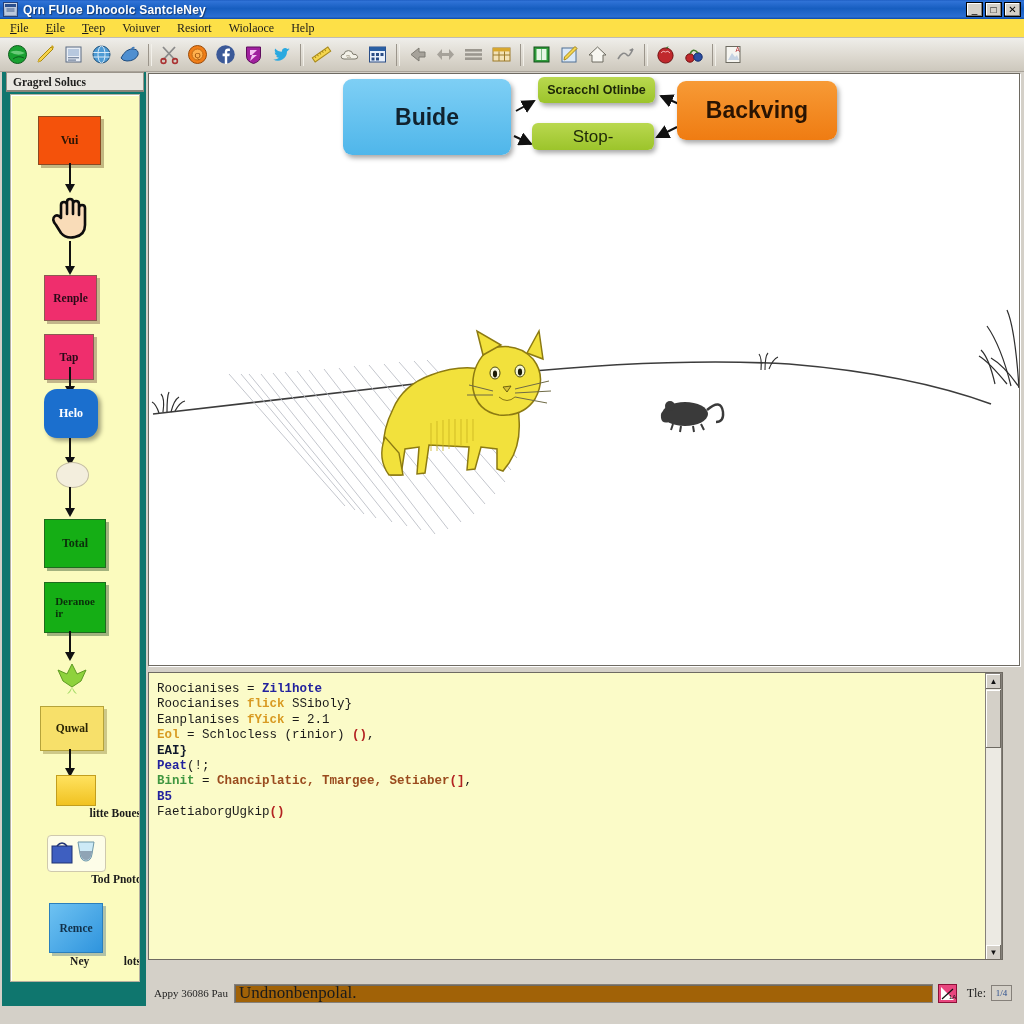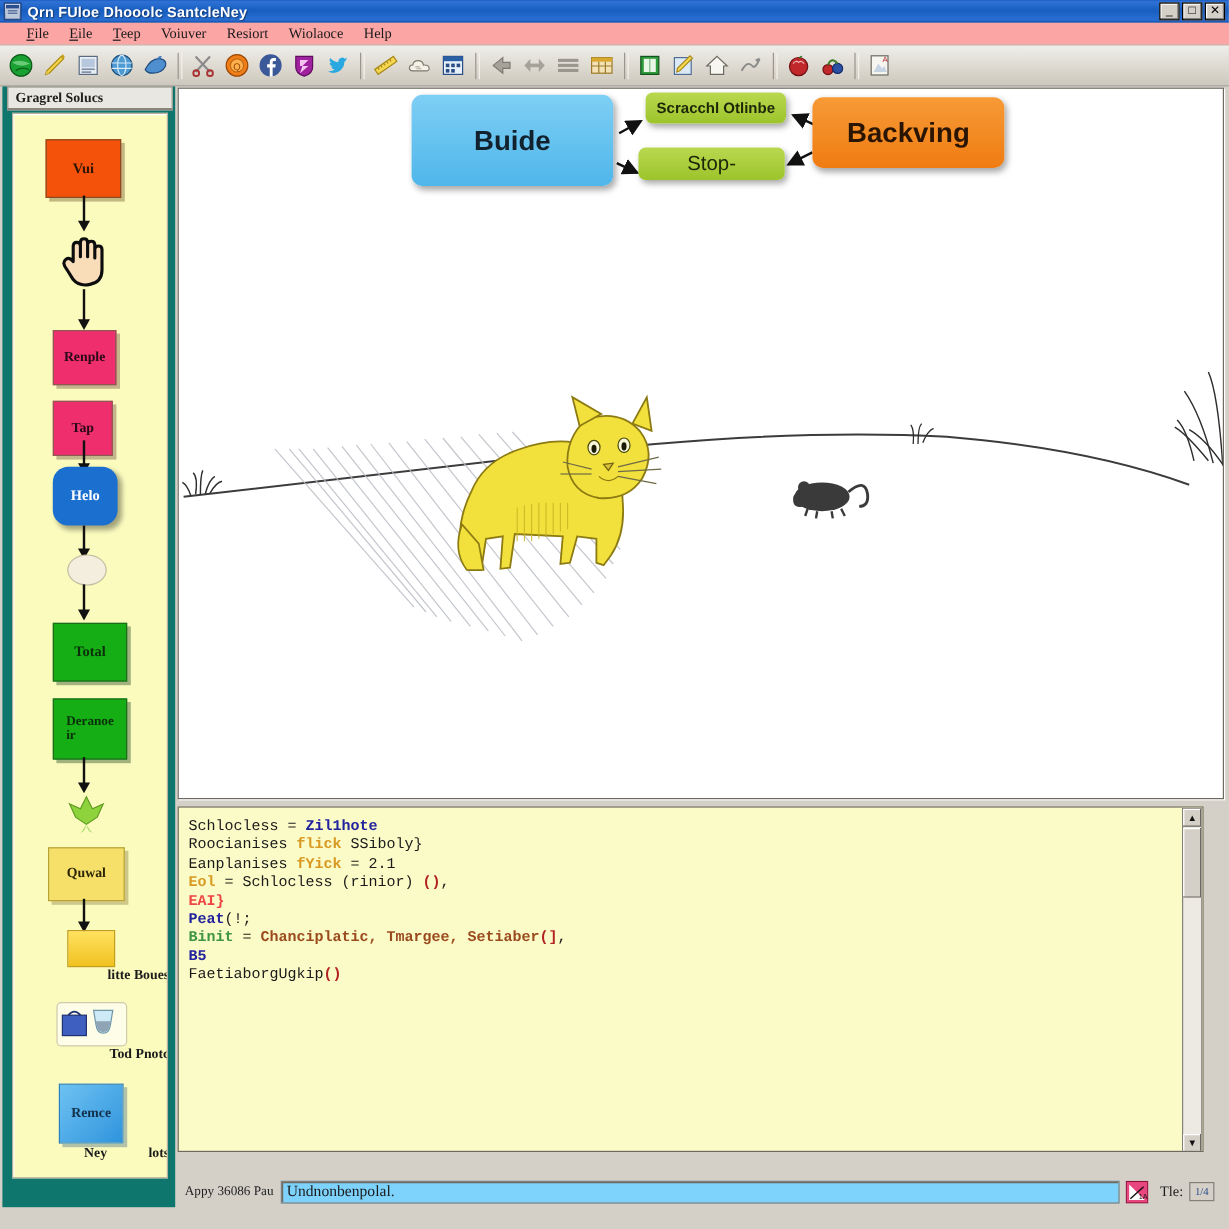--- a/index.html
+++ b/index.html
@@ -36,21 +36,21 @@
     border:1px solid #000;box-sizing:border-box;
     display:flex;align-items:center;justify-content:center;
     font-size:10px;color:#000;font-family:"Liberation Sans",sans-serif;
     box-shadow:inset -1px -1px 0 #808080, inset 1px 1px 0 #fff;
     line-height:1;
   }
 
   
   #menubar{
     position:absolute;left:0;top:19px;width:1024px;height:19px;
-    background:#fca5a5;display:flex;align-items:center;padding-left:22px;
+    background:#fde047;display:flex;align-items:center;padding-left:10px;
     box-sizing:border-box;border-bottom:1px solid #c0bcb4;
   }
   #menubar .mi{
     font-size:12px;color:#1b1b1b;margin-right:17px;white-space:nowrap;
     font-family:"Liberation Serif",serif;
   }
   #menubar .mi span.u{text-decoration:underline;}
 
   
   #toolbar{
@@ -118,45 +118,45 @@
   #code{
     position:absolute;left:0;top:0;width:855px;height:288px;
     background:#fbfbc8;border:1px solid #6e6a62;box-sizing:border-box;
     padding:9px 0 0 8px;overflow:hidden;
   }
   .cl{font-family:"Liberation Mono",monospace;font-size:12.5px;
       line-height:15.4px;white-space:pre;color:#1a1a1a;}
   .kw-blue{color:#22229e;font-weight:bold;}
   .kw-org{color:#d89a22;font-weight:bold;}
   .kw-red{color:#b32222;font-weight:bold;}
-  .kw-grn{color:#ef4444;font-weight:bold;}
+  .kw-grn{color:#0f172a;font-weight:bold;}
   .kw-dgrn{color:#3f9640;font-weight:bold;}
   .kw-brn{color:#9a4b1e;font-weight:bold;}
 
   
   .sb-v{position:absolute;right:0;top:0;width:17px;height:288px;
         background:#eceae3;border:1px solid #85807a;box-sizing:border-box;}
   .sb-btn{background:#d4d0c8;box-shadow:inset -1px -1px 0 #6e6a62,
           inset 1px 1px 0 #fff;display:flex;align-items:center;
           justify-content:center;font-size:8px;color:#111;}
   .sb-thumb{background:#d4d0c8;box-shadow:inset -1px -1px 0 #6e6a62,
           inset 1px 1px 0 #fff;}
 
   
   #statusbar{
     position:absolute;left:148px;top:980px;width:872px;height:26px;
     background:#d4d0c8;display:flex;align-items:center;
   }
   #sb-label{font-size:11px;color:#1f1f1f;font-family:"Liberation Serif",serif;
     margin-left:6px;margin-right:6px;white-space:nowrap;}
   #sb-input{
-    flex:1;height:19px;background:#7dd3fc;border:1px solid #85807a;
+    flex:1;height:19px;background:#a16207;border:1px solid #85807a;
     box-sizing:border-box;box-shadow:inset 1px 1px 0 #6e6a62;
     display:flex;align-items:center;padding-left:4px;
-    font-size:13px;color:#1b1b1b;font-family:"Liberation Serif",serif;
+    font-size:17px;color:#1b1b1b;font-family:"Liberation Serif",serif;
   }
   #sb-tile{font-size:12px;color:#1f1f1f;margin:0 5px;
     font-family:"Liberation Serif",serif;white-space:nowrap;}
   #taskbar{
     position:absolute;left:0;top:1006px;width:1024px;height:18px;
     background:linear-gradient(to bottom,#efeee8,#d6d2c8);
     border-top:1px solid #fff;display:flex;align-items:center;
   }
   #tb-left{font-size:10.5px;color:#1b1b1b;margin-left:4px;font-weight:bold;
     font-family:"Liberation Serif",serif;}
@@ -594,21 +594,21 @@
         <path d="M918 325 q-2 -12 -10 -18"></path>
         <path d="M930 328 q6 -10 14 -10"></path>
         <path d="M936 330 q-2 -10 -10 -14"></path>
       </g>
     </svg>
   </div>
 
   <div id="codewrap">
     <div id="code">
       <div id="code-lines">
-          <div class="cl"><span>Schlocless = </span><span class="kw-blue">Zil1hote</span></div>
+          <div class="cl"><span>Roocianises = </span><span class="kw-blue">Zil1hote</span></div>
           <div class="cl"><span>Roocianises </span><span class="kw-org">flick</span><span> SSiboly}</span></div>
           <div class="cl"><span>Eanplanises </span><span class="kw-org">fYick</span><span> = 2.1</span></div>
           <div class="cl"><span class="kw-org">Eol</span><span> = Schlocless (rinior) </span><span class="kw-red">()</span><span>,</span></div>
           <div class="cl"><span class="kw-grn">EAI}</span></div>
           <div class="cl"><span class="kw-blue">Peat</span><span>(!;</span></div>
           <div class="cl"><span class="kw-dgrn">Binit</span><span> = </span><span class="kw-brn">Chanciplatic, Tmargee, Setiaber</span><span class="kw-red">(]</span><span>,</span></div>
           <div class="cl"><span class="kw-blue">B5</span></div>
           <div class="cl"><span>FaetiaborgUgkip</span><span class="kw-red">()</span></div>
         </div>
 

